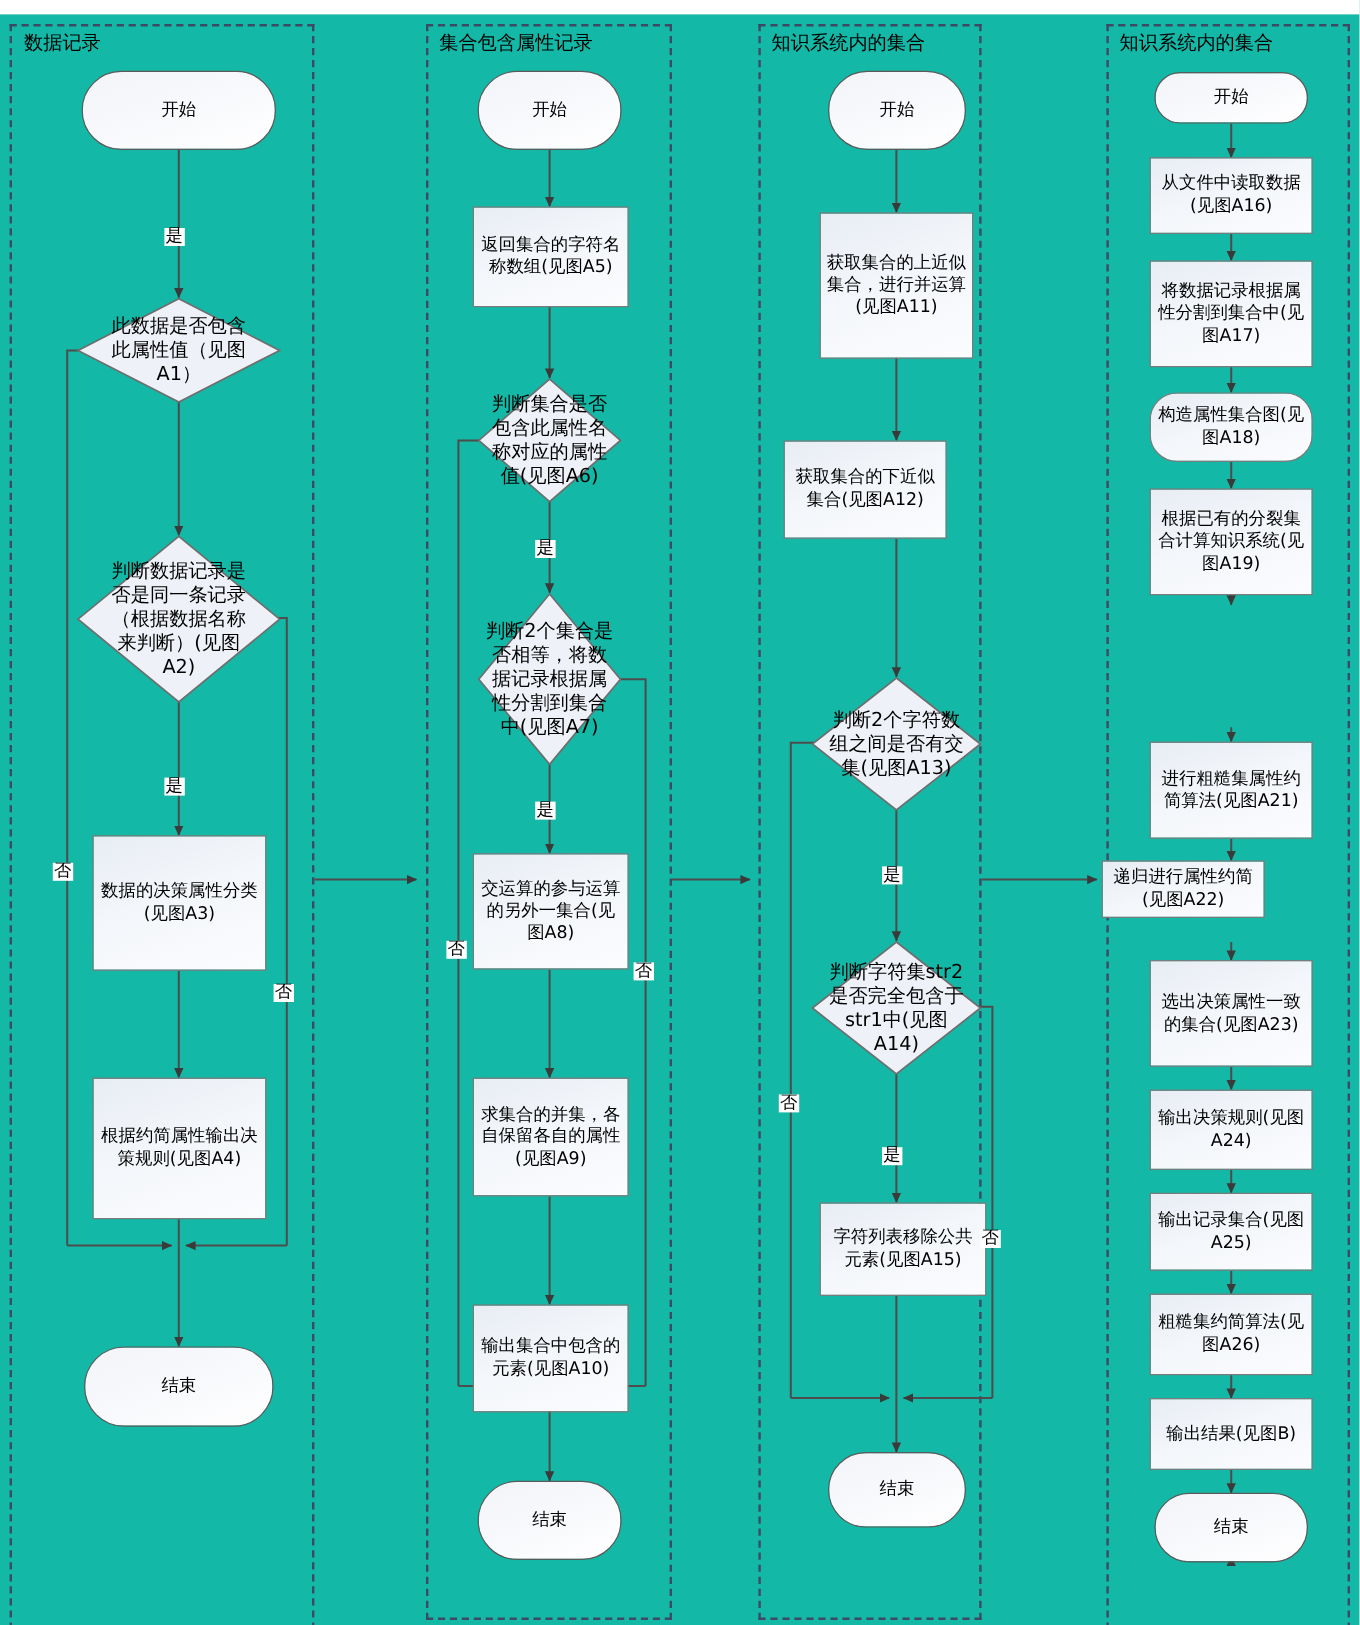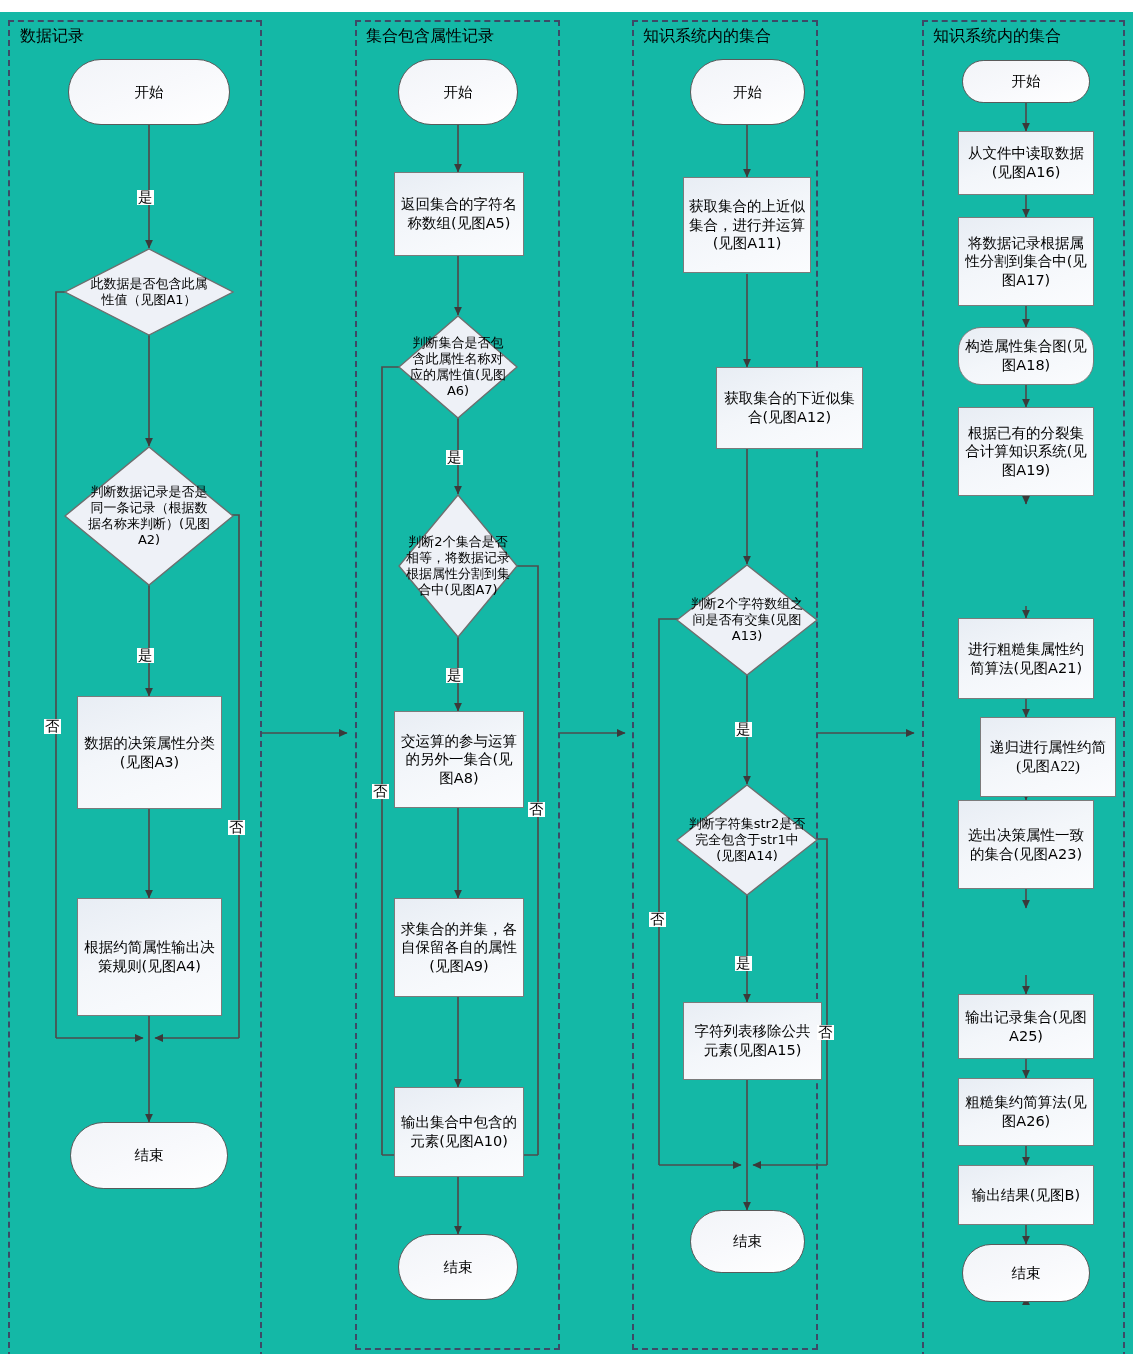--- a/index.html
+++ b/index.html
@@ -7,21 +7,21 @@
   #canvas{position:relative;width:1133px;height:1354px;background:#14b8a6;overflow:hidden;margin-top:12px;}
   .lane{position:absolute;border:2px dashed #3d4a66;box-sizing:border-box;background:transparent;}
   .lane-title{position:absolute;font-size:16px;color:#000;white-space:nowrap;}
   .node{position:absolute;box-sizing:border-box;display:flex;align-items:center;justify-content:center;
         text-align:center;font-size:14.5px;line-height:1.28;color:#000;padding:2px 4px;}
   .proc{border:1.6px solid #7b7b7b;background:linear-gradient(160deg,#e8edf4 0%,#f3f6fa 45%,#fbfcfe 100%);}
   .term{border:1.6px solid #5a5a5a;border-radius:40px;background:linear-gradient(160deg,#f2f4f8 0%,#f8f9fc 50%,#ffffff 100%);}
   .dec-wrap{position:absolute;}
   .dec-wrap svg{position:absolute;left:0;top:0;}
   .dec-text{position:absolute;left:0;top:0;width:100%;height:100%;display:flex;align-items:center;
-            justify-content:center;text-align:center;font-size:13px;line-height:1.24;color:#000;
+            justify-content:center;text-align:center;font-size:16px;line-height:1.24;color:#000;
             box-sizing:border-box;padding:0 6px;}
   .edges{position:absolute;left:0;top:0;width:1133px;height:1354px;pointer-events:none;}
   .lbl{position:absolute;font-size:14.5px;color:#000;background:#fff;padding:0 1px;line-height:1;}
 </style>
 </head>
 <body>
 
 <div id="canvas">
 
   <div class="lane" style="left:8px;top:8px;width:254px;height:1338px;"></div>
@@ -164,23 +164,23 @@
 
   <div class="node term" style="left:398px;top:1222px;width:120px;height:66px;">结束</div>
 
   <div class="lbl" style="left:446px;top:438px;">是</div>
   <div class="lbl" style="left:446px;top:656px;">是</div>
   <div class="lbl" style="left:372px;top:772px;">否</div>
   <div class="lbl" style="left:528px;top:790px;">否</div>
 
   <div class="node term" style="left:690px;top:47px;width:115px;height:66px;">开始</div>
 
-  <div class="node proc" style="left:683px;top:165px;width:128px;height:96px;">获取集合的上近似集合，进行并运算(见图A11)</div>
-
-  <div class="node proc" style="left:716px;top:355px;width:147px;height:82px;">获取集合的下近似集合(见图A12)</div>
+  <div class="node proc" style="left:683px;top:165px;width:128px;height:122px;">获取集合的上近似集合，进行并运算(见图A11)</div>
+
+  <div class="node proc" style="left:653px;top:355px;width:136px;height:82px;">获取集合的下近似集合(见图A12)</div>
 
   <div class="dec-wrap" style="left:676px;top:552px;width:142px;height:112px;">
     <svg width="142" height="112" viewBox="0 0 142 112">
         <polygon points="71,1 141,56 71,111 1,56" fill="#eef1f7" stroke="#6e6e6e" stroke-width="1.4"></polygon>
       </svg>
     <div class="dec-text" style="padding:0 14px;">判断2个字符数组之间是否有交集(见图A13)</div>
   </div>
 
   <div class="dec-wrap" style="left:676px;top:772px;width:142px;height:112px;">
     <svg width="142" height="112" viewBox="0 0 142 112">
@@ -204,24 +204,25 @@
 
   <div class="node proc" style="left:958px;top:205px;width:136px;height:89px;">将数据记录根据属性分割到集合中(见图A17)</div>
 
   <div class="node proc" style="left:958px;top:315px;width:136px;height:58px;border-radius:23px;">构造属性集合图(见图A18)</div>
 
   <div class="node proc" style="left:958px;top:395px;width:136px;height:89px;">根据已有的分裂集合计算知识系统(见图A19)</div>
 
 
   <div class="node proc" style="left:958px;top:606px;width:136px;height:81px;">进行粗糙集属性约简算法(见图A21)</div>
 
-  <div class="node proc" style="left:980px;top:705px;width:136px;height:80px;font-family:Liberation Serif, serif;">递归进行属性约简(见图A22)</div>
+  <div class="node proc" style="left:918px;top:705px;width:136px;height:48px;">递归进行属性约简(见图A22)</div>
 
   <div class="node proc" style="left:958px;top:788px;width:136px;height:89px;">选出决策属性一致的集合(见图A23)</div>
 
+  <div class="node proc" style="left:958px;top:896px;width:136px;height:67px;">输出决策规则(见图A24)</div>
 
   <div class="node proc" style="left:958px;top:982px;width:136px;height:65px;">输出记录集合(见图A25)</div>
 
   <div class="node proc" style="left:958px;top:1066px;width:136px;height:68px;">粗糙集约简算法(见图A26)</div>
 
   <div class="node proc" style="left:958px;top:1153px;width:136px;height:60px;">输出结果(见图B)</div>
 
   <div class="node term" style="left:962px;top:1232px;width:128px;height:58px;">结束</div>
 
 </div>

